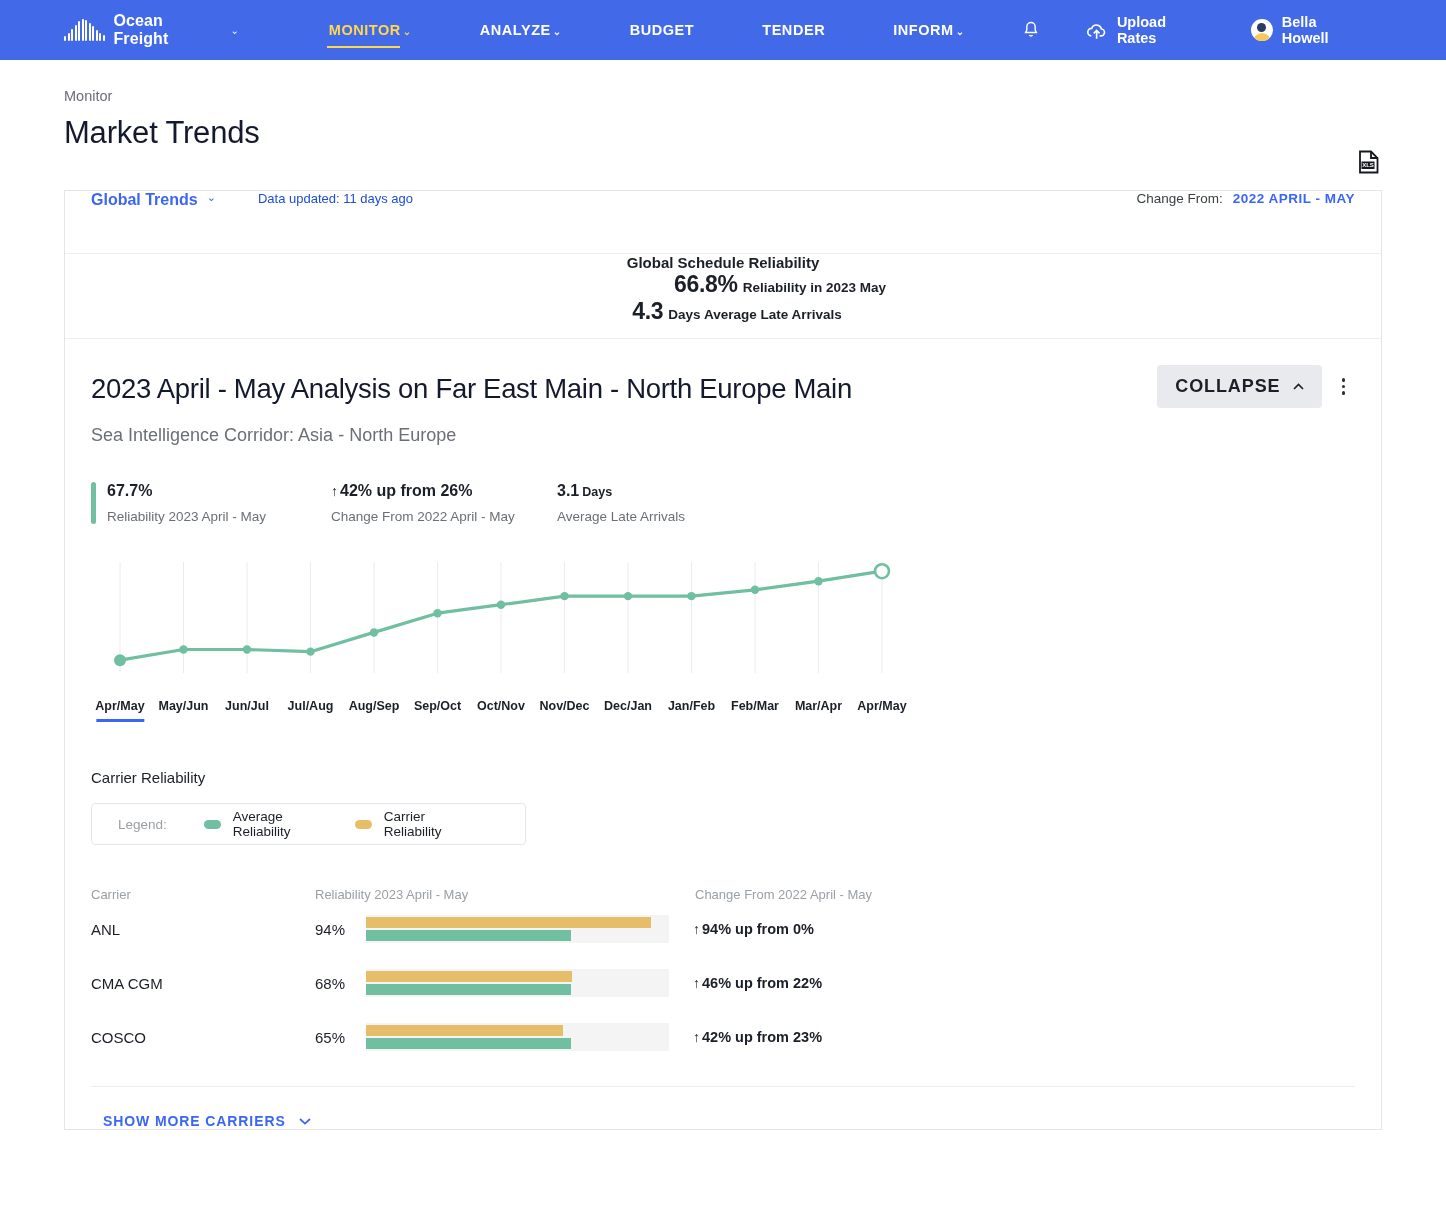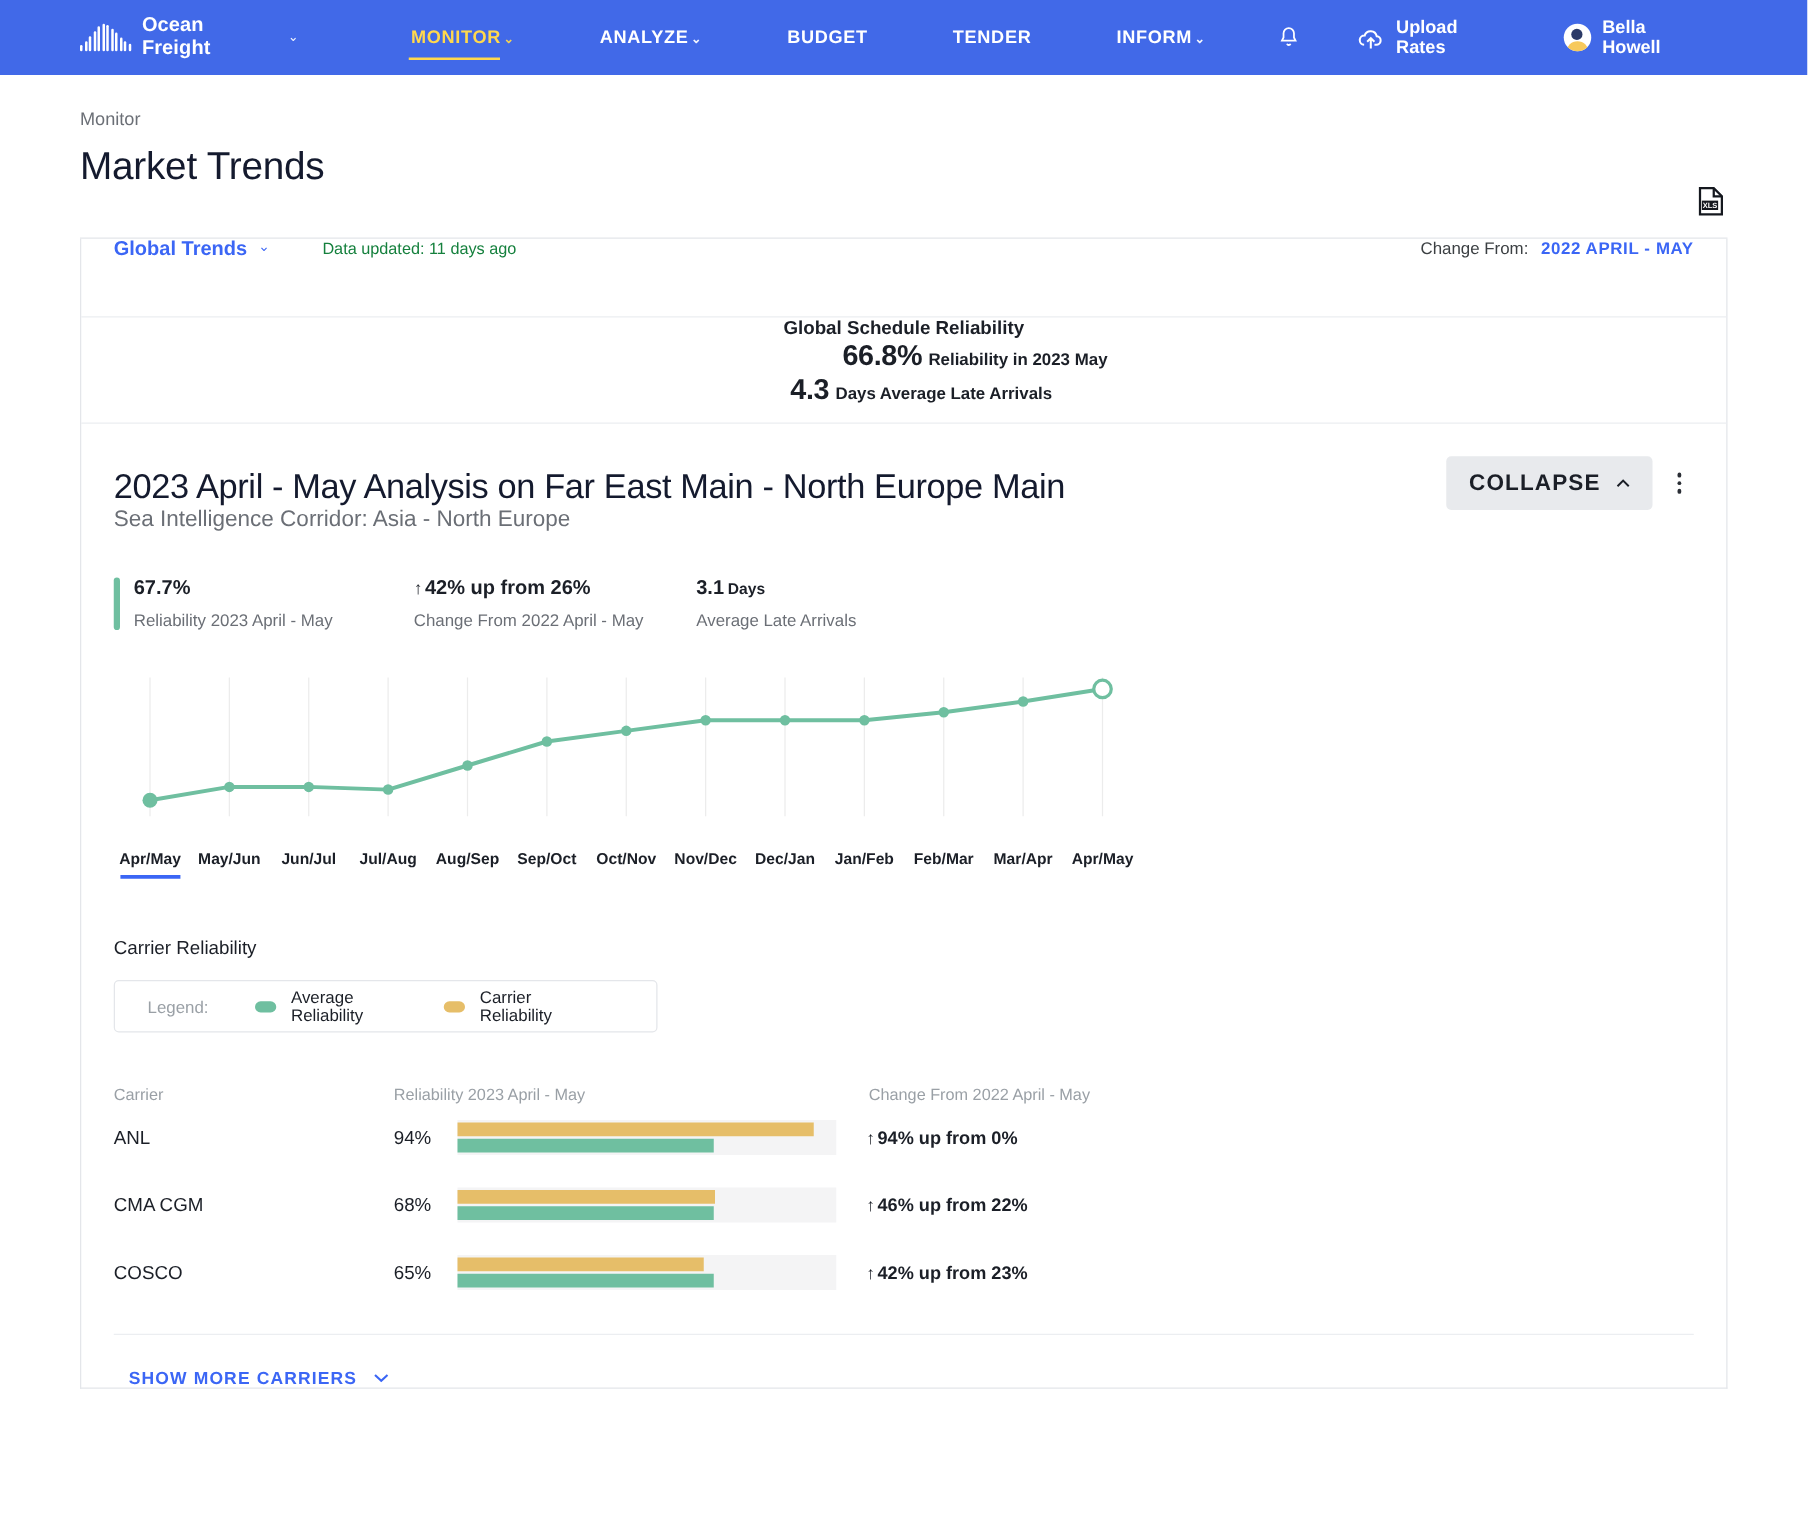--- a/index.html
+++ b/index.html
@@ -71,35 +71,35 @@
   .xls-btn { position: absolute; right: 2px; bottom: 12px; cursor: pointer; }
 
   
   .card { border: 1px solid #e4e6ea; border-top: none; }
   .card-row1 {
     height: 63px; display: flex; align-items: flex-start;
     padding: 0 26px; border-bottom: 1px solid #eceef1;
   }
   .gt { color: #3B66F5; font-size: 16px; font-weight: 700; cursor: pointer; }
   .gt-caret { color: #3B66F5; font-size: 11px; margin-left: 9px; }
-  .updated { color: #15803d; font-size: 13px; margin-left: 42px; }
+  .updated { color: #1d4ed8; font-size: 13px; margin-left: 42px; }
   .chg { margin-left: auto; font-size: 13.5px; color: #3c4043; }
   .chg b { color: #3B66F5; font-weight: 700; letter-spacing: .5px; margin-left: 10px; cursor: pointer; }
 
   .card-row2 { height: 85px; display: flex; align-items: center; padding: 0 26px; border-bottom: 1px solid #eceef1; flex-direction: column; }
   .gsr-label { font-size: 15px; font-weight: 700; color: #1b1f27; }
   .gsr-stat { margin-left: 114px; display: flex; align-items: baseline; }
   .gsr-big { font-size: 23px; font-weight: 700; color: #1b1f27; letter-spacing: -.3px; }
   .gsr-sm { font-size: 13.5px; font-weight: 700; color: #1b1f27; margin-left: 5px; }
   .gsr-stat2 { margin-left: 28px; display: flex; align-items: baseline; }
 
   
   .analysis { padding: 34px 26px 0 26px; position: relative; }
   .a-title { font-size: 27.5px; font-weight: 400; color: #141A2E; letter-spacing: -.3px; }
-  .a-sub { font-size: 18px; color: #6b6f76; font-weight: 400; }
+  .a-sub { font-size: 18px; color: #6b6f76; margin-top: 20px; font-weight: 400; }
   .collapse-wrap { position: absolute; right: 26px; top: 26px; display: flex; align-items: center; gap: 10px; }
   .collapse-btn {
     background: #e8eaed; border: none; border-radius: 4px;
     padding: 11px 18px; font-size: 18px; font-weight: 700; letter-spacing: .9px;
     color: #1b1f27; cursor: pointer; display: flex; align-items: center; gap: 12px;
     font-family: "Liberation Sans", sans-serif;
   }
   .kebab { padding: 6px 10px; cursor: pointer; display: flex; flex-direction: column; gap: 3px; align-items: center; }
   .kebab i { width: 3.5px; height: 3.5px; border-radius: 50%; background: #2a2e35; display: block; }
 

